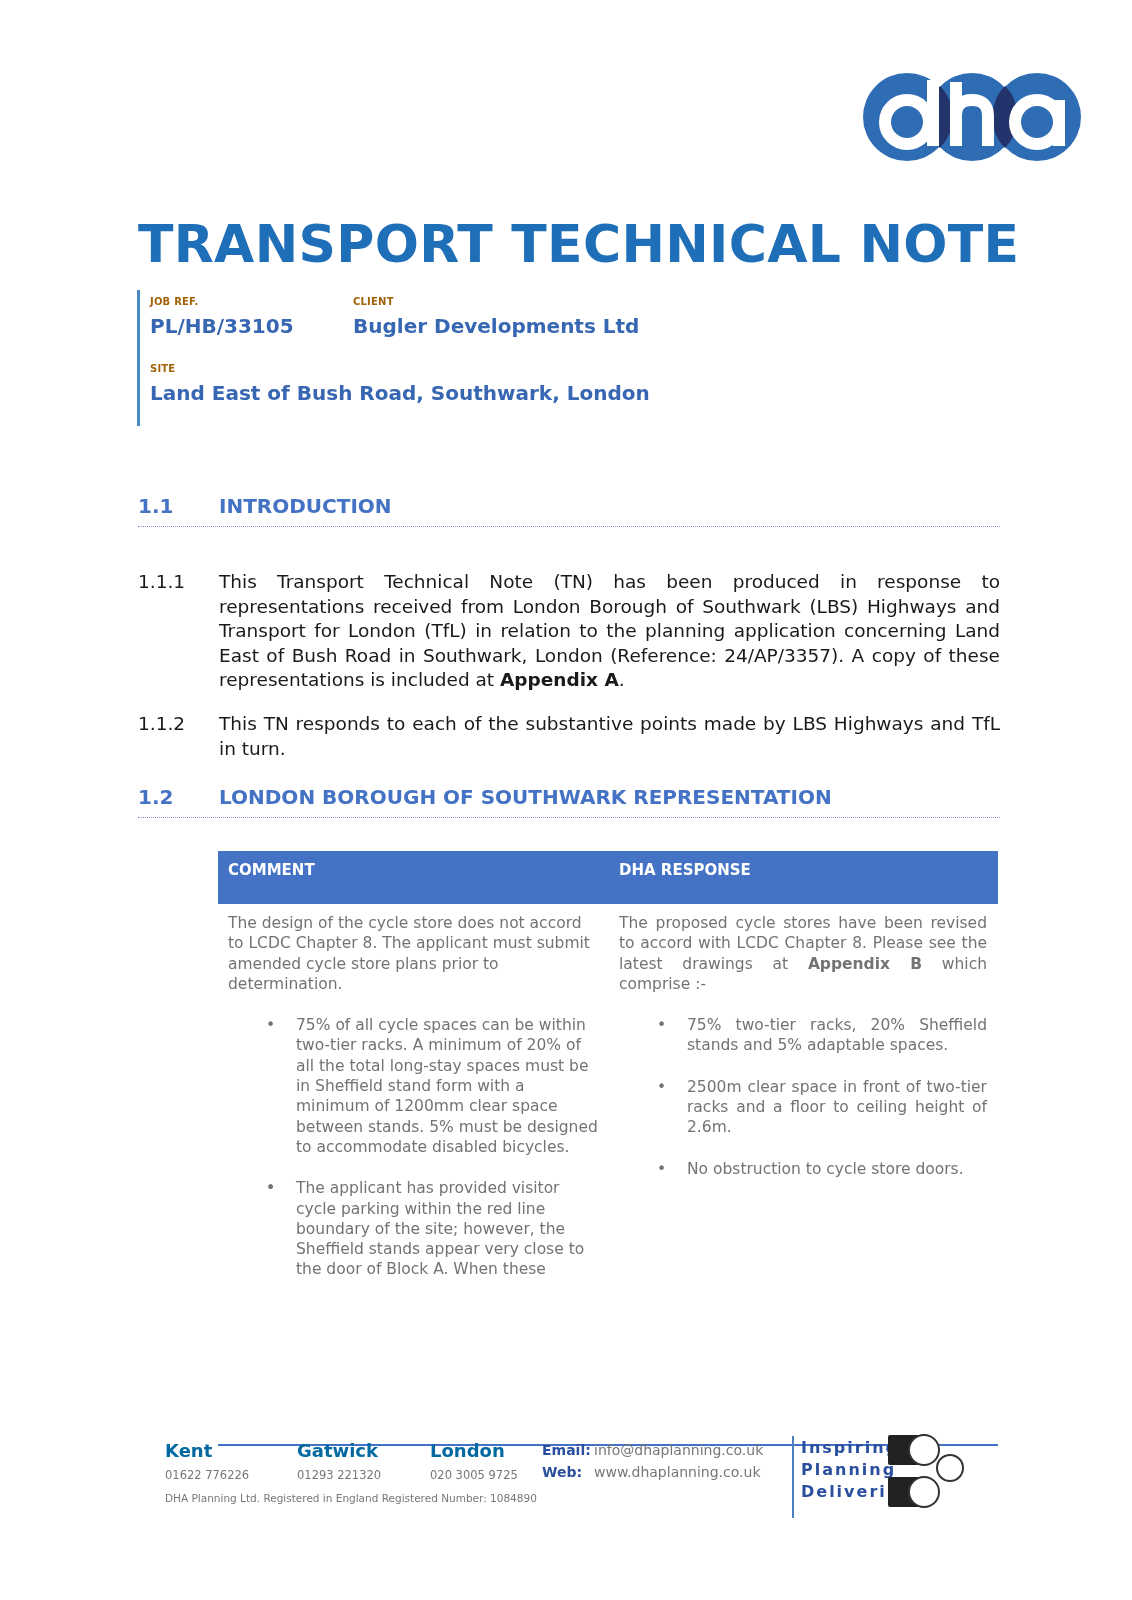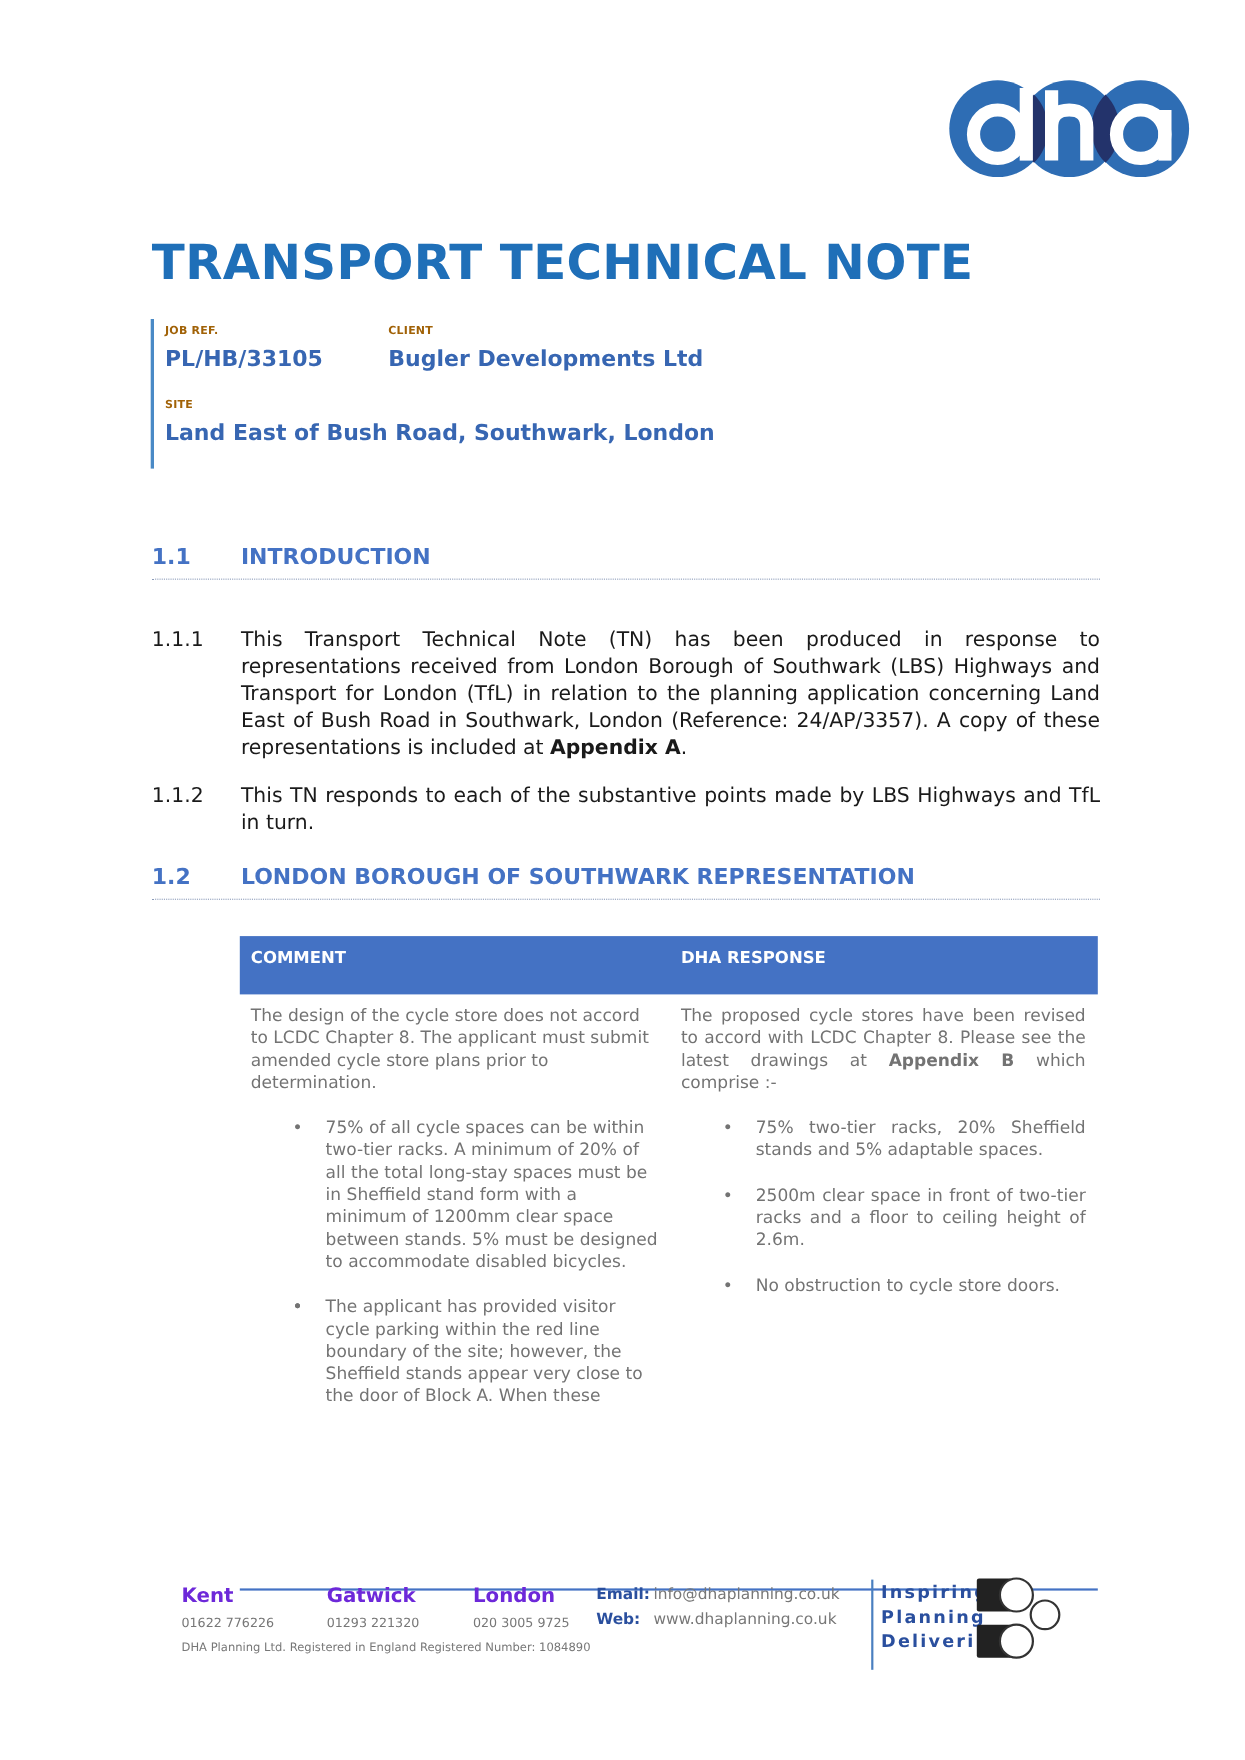--- a/index.html
+++ b/index.html
@@ -3,21 +3,21 @@
 <meta charset="utf-8">
 <style>
   html, body { margin: 0; padding: 0; background: #ffffff; }
   body { width: 1132px; height: 1600px; position: relative; overflow: hidden;
          font-family: "DejaVu Sans", sans-serif; color: #1a1a1a; }
   .abs { position: absolute; }
 
   
   .logo { left: 860px; top: 70px; width: 225px; height: 95px; }
 
-  .doc-title { left: 138px; top: 214px; font-size: 44px; font-weight: bold; color: #1f6fb8;
+  .doc-title { left: 138px; top: 214px; font-size: 52px; font-weight: bold; color: #1f6fb8;
                letter-spacing: 0.3px; font-family: "DejaVu Sans", sans-serif; }
 
   .meta-box { left: 137px; top: 290px; width: 520px; height: 136px; border-left: 3px solid #4a8ac6; }
   .meta-label { font-size: 10px; color: #a16207; font-weight: bold; letter-spacing: 0.2px; }
   .meta-value { font-size: 20px; color: #3766b2; font-weight: bold; }
 
   .sec-head { left: 138px; width: 862px; height: 36px; border-bottom: 1px dotted #8a9ab8; }
   .sec-num { position: absolute; left: 0; top: 4px; font-size: 20px; font-weight: bold; color: #4472c4; }
   .sec-title { position: absolute; left: 81px; top: 4px; font-size: 20px; font-weight: bold; color: #4472c4; }
 
@@ -35,21 +35,21 @@
   .cell { position: absolute; top: 9px; font-size: 15.5px; line-height: 20.3px; color: #737373; }
   .cell.c1 { left: 10px; width: 370px; }
   .cell.c2 { left: 401px; width: 368px; }
   .cell.c2 .lead { text-align: justify; }
   ul.bl { list-style: none; margin: 21px 0 0 0; padding: 0; }
   ul.bl li { position: relative; padding-left: 68px; margin-bottom: 21px; }
   ul.bl li .bullet { position: absolute; left: 38px; top: 0; }
   .c2 ul.bl li .bt { text-align: justify; display: block; }
 
   .footer { left: 138px; top: 1440px; width: 862px; height: 80px; }
-  .f-office { position: absolute; top: 0; font-size: 18px; font-weight: bold; color: #6d28d9; }
+  .f-office { position: absolute; top: 0; font-size: 18px; font-weight: bold; color: #0369a1; }
   .f-phone { position: absolute; top: 28px; font-size: 11.5px; color: #777777; }
   .f-reg { position: absolute; left: 27px; top: 52px; font-size: 10.5px; color: #777777; }
   .f-lbl { position: absolute; font-size: 14px; font-weight: bold; color: #2a4f9e; }
   .f-val { position: absolute; font-size: 14px; color: #777777; }
   .f-div { position: absolute; left: 654px; top: -4px; width: 2px; height: 82px; background: #4a7fc0; }
   .f-tag { position: absolute; left: 663px; font-size: 16px; font-weight: bold; color: #2a4f9e; letter-spacing: 2px; }
   .badge { position: absolute; background: #222; border-radius: 2px; }
   .badge-circ { position: absolute; border: 2px solid #333; border-radius: 50%; background: #fff; }
 </style>
 </head>

